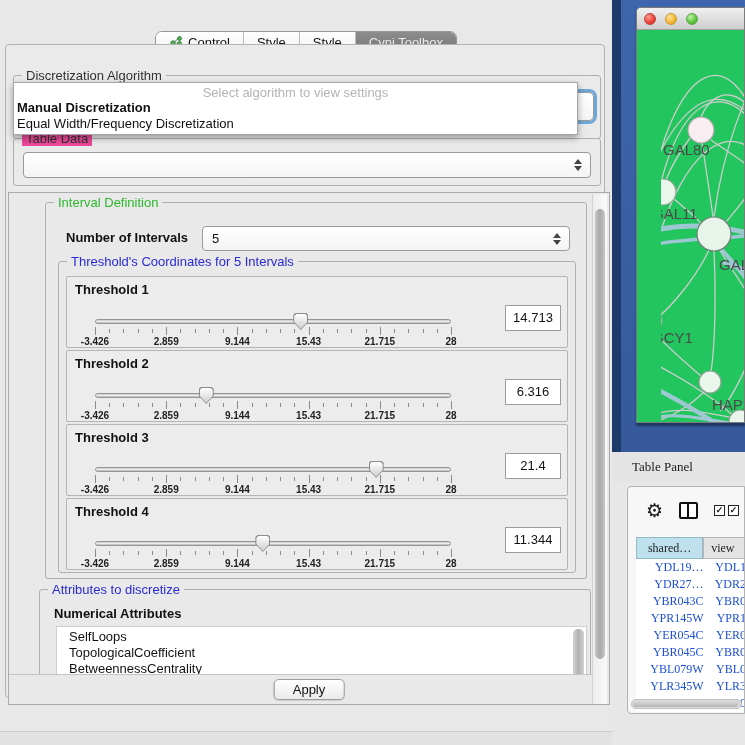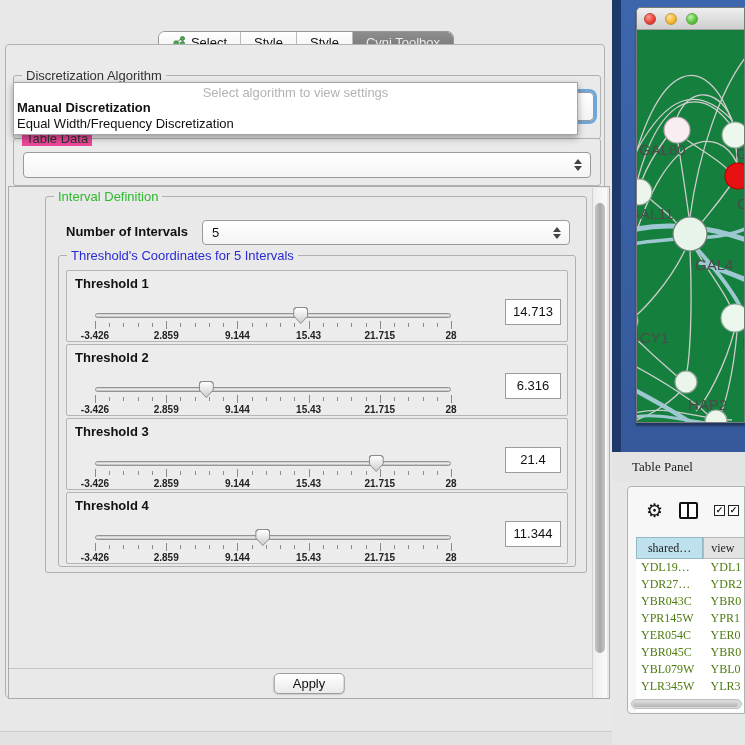--- a/index.html
+++ b/index.html
@@ -47,21 +47,21 @@
 
   .popup { position:absolute; top:82px; left:13px; width:565px; height:53px; background:#fff;
     border:1px solid #a5a5a5; box-shadow:0 3px 7px rgba(0,0,0,.35); z-index:6; font-size:13px; }
   .popup .prompt { text-align:center; color:#b3b3b3; padding-top:2px; height:17px; }
   .popup .opt { padding-left:3px; height:16px; line-height:16px; color:#111; }
   .popup .opt.bold { font-weight:bold; }
 
   .group-td { top:138px; left:13px; width:588px; height:48px; }
   .combo-td { left:9px; top:13px; width:568px; height:26px; }
 
-  .main-panel { position:absolute; top:186px; left:8px; width:602px; height:513px;
+  .main-panel { position:absolute; top:192px; left:8px; width:602px; height:513px;
     border:1px solid #ababab; background:#e9e9e9; }
   .scroll-area { position:absolute; top:0; left:0; width:585px; height:482px; overflow:hidden; border-bottom:1px solid #c4c4c4; }
   .vscroll { position:absolute; right:2px; top:1px; width:15px; height:510px;
     background:linear-gradient(90deg,#ededed,#fafafa); border-left:1px solid #d2d2d2; }
   .vscroll .thumb { position:absolute; left:2px; top:15px; width:10px; height:450px; border-radius:6px;
     background:linear-gradient(90deg,#c6c6c6,#a8a8a8 50%,#c6c6c6); }
 
   .group-interval { left:36px; top:9px; width:542px; height:377px; }
   .group-interval .group-label, .group-thr .group-label, .group-attr .group-label { background:#e9e9e9; }
   .noi-label { position:absolute; left:20px; top:27px; font-size:13px; font-weight:bold; color:#111; }
@@ -109,44 +109,44 @@
     background:linear-gradient(180deg,#3d66ac,#35599b); }
   .desktop-edge { position:absolute; left:0; top:0; width:9px; height:452px; background:#1e3a6b; }
   .net-window { position:absolute; left:24px; top:7px; width:109px; height:416px; background:#fff;
     border:1px solid #7a7a7a; border-radius:5px 0 0 0; box-shadow:0 3px 2px rgba(10,20,40,.5); overflow:hidden; }
   .net-titlebar { height:22px; background:linear-gradient(#efefef,#cfcfcf); border-bottom:1px solid #9f9f9f;
     display:flex; align-items:center; padding-left:7px; gap:9px; }
   .light { width:12px; height:12px; border-radius:50%; }
   .light.red { background:radial-gradient(circle at 35% 30%, #ff9a90, #ea3f36 60%, #c12a22); border:1px solid #b8443c; }
   .light.yellow { background:radial-gradient(circle at 35% 30%, #ffe2a0, #f5b52e 60%, #d1921a); border:1px solid #c49b3a; }
   .light.green { background:radial-gradient(circle at 35% 30%, #c2f0a8, #57c438 60%, #3d9c26); border:1px solid #66a552; }
-  .net-canvas { position:relative; width:107px; height:401px; background:#15803d; overflow:hidden; }
+  .net-canvas { position:relative; width:107px; height:401px; background:#22c55e; overflow:hidden;padding-left:24px; }
   .node-label { font-size:15px; fill:#4a4a4a; font-family:"Liberation Sans",sans-serif; }
 
   
   .table-panel { position:absolute; left:612px; top:452px; width:133px; height:293px; background:#e7e7e7;font-family:Liberation Serif, serif; }
   .tp-header { height:30px; display:flex; align-items:center; padding-left:20px; font-size:13px; color:#1a1a1a;
     background:#e4e4e4; }
   .tp-card { position:absolute; left:15px; top:34px; width:118px; height:228px; background:#f7f7f7;
     border:1px solid #b2b2b2; border-radius:4px 0 0 4px; overflow:hidden; }
   .tp-toolbar { height:46px; display:flex; align-items:center; padding-left:18px; gap:16px; }
   .gear-glyph { font-size:19px; color:#141414; line-height:19px; }
   .split-icon { width:19px; height:17px; border:2px solid #111; border-radius:2px; position:relative; background:#fff; }
   .split-icon::after { content:""; position:absolute; left:6px; top:0; width:2px; height:13px; background:#111; }
   .check-pair { display:flex; gap:3px; }
   .mini-check { width:11px; height:11px; border:1.5px solid #222; background:#fff; font-size:9px; line-height:9px;
     text-align:center; color:#111; font-weight:bold; }
-  .tp-table { position:absolute; left:8px; top:50px; width:110px; }
+  .tp-table { position:absolute; left:8px; top:50px; width:110px;text-align:right; }
   .tp-headrow { display:flex; height:22px; }
   .tp-hcell { font-size:12px; display:flex; align-items:center; justify-content:center; border:1px solid #b9b9b9; overflow:hidden; white-space:nowrap; }
   .tp-hcell.c0 { width:81px; background:#bfe0ed; border-color:#93b9c8; color:#222; }
   .tp-hcell.c1 { width:50px; background:#e3e3e3; justify-content:flex-start; padding-left:7px; color:#222; }
   .tp-rows { background:#fff; }
   .tp-row { display:flex; height:17px; }
-  .tp-cell { font-size:12px; color:#4d7c0f; line-height:17px; white-space:nowrap; overflow:hidden; }
+  .tp-cell { font-size:12px; color:#1d4ed8; line-height:17px; white-space:nowrap; overflow:hidden; }
   .tp-cell.c0 { width:81px; padding-left:5px; }
   .tp-cell.c1 { width:50px; padding-left:7px; }
   .tp-hscroll { position:absolute; left:3px; bottom:4px; width:111px; height:10px; border-radius:5px;
     background:#dadada; border:1px solid #c0c0c0; }
   .tp-hscroll .hthumb { position:absolute; left:1px; top:1px; width:105px; height:6px; border-radius:4px;
     background:linear-gradient(#dcdcdc,#b4b4b4); }
 </style>
 </head>
 <body>
 
@@ -155,21 +155,21 @@
 
   <div class="seg-row tabs-top">
     <div class="seg-group">
       <div class="seg">
         <svg class="net-icon" viewBox="0 0 14 13">
           <path d="M4,7 L10,2 M4,7 L10,7 M4,7 L4,11" stroke="#9a9a9a" stroke-width="1.2" fill="none"></path>
           <circle cx="4" cy="7" r="2.2" fill="#4cb04f" stroke="#2c7a30" stroke-width="0.8"></circle>
           <circle cx="10.5" cy="2.5" r="2" fill="#4cb04f" stroke="#2c7a30" stroke-width="0.8"></circle>
           <circle cx="10.5" cy="7.5" r="2" fill="#4cb04f" stroke="#2c7a30" stroke-width="0.8"></circle>
         </svg>
-        <span>Select</span>
+        <span>Control</span>
       </div>
       <div class="seg">
           <span>Style</span>
         </div>
       <div class="seg">
           <span>Style</span>
         </div>
       <div class="seg selected">
           <span>Cyni Toolbox</span>
         </div>
@@ -384,20 +384,30 @@
                 <span class="tick-label" style="left: 40%;">9.144</span>
                 <span class="tick-label" style="left: 60%;">15.43</span>
                 <span class="tick-label" style="left: 80%;">21.715</span>
                 <span class="tick-label" style="left: 100%;">28</span>
               </div>
             <div class="thr-value">11.344</div>
           </div>
         </div>
       </div>
 
+      <div class="group group-attr">
+        <span class="group-label lbl-blue">Attributes to discretize</span>
+        <span class="attr-title">Numerical Attributes</span>
+        <div class="attr-list">
+          <div>SelfLoops</div>
+            <div>TopologicalCoefficient</div>
+            <div>BetweennessCentrality</div>
+            <div class="attr-scroll"></div>
+        </div>
+      </div>
 
     </div>
 
     <button class="apply-btn">Apply</button>
 
     <div class="vscroll">
       <div class="thumb"></div>
     </div>
   </div>
 

